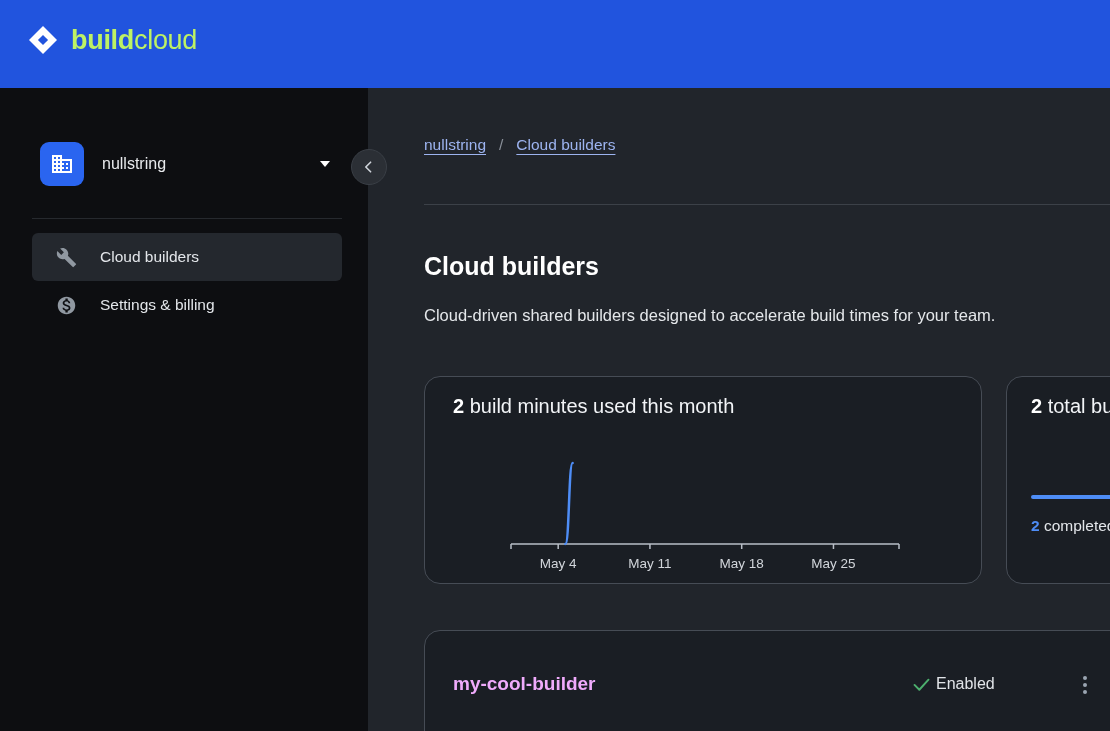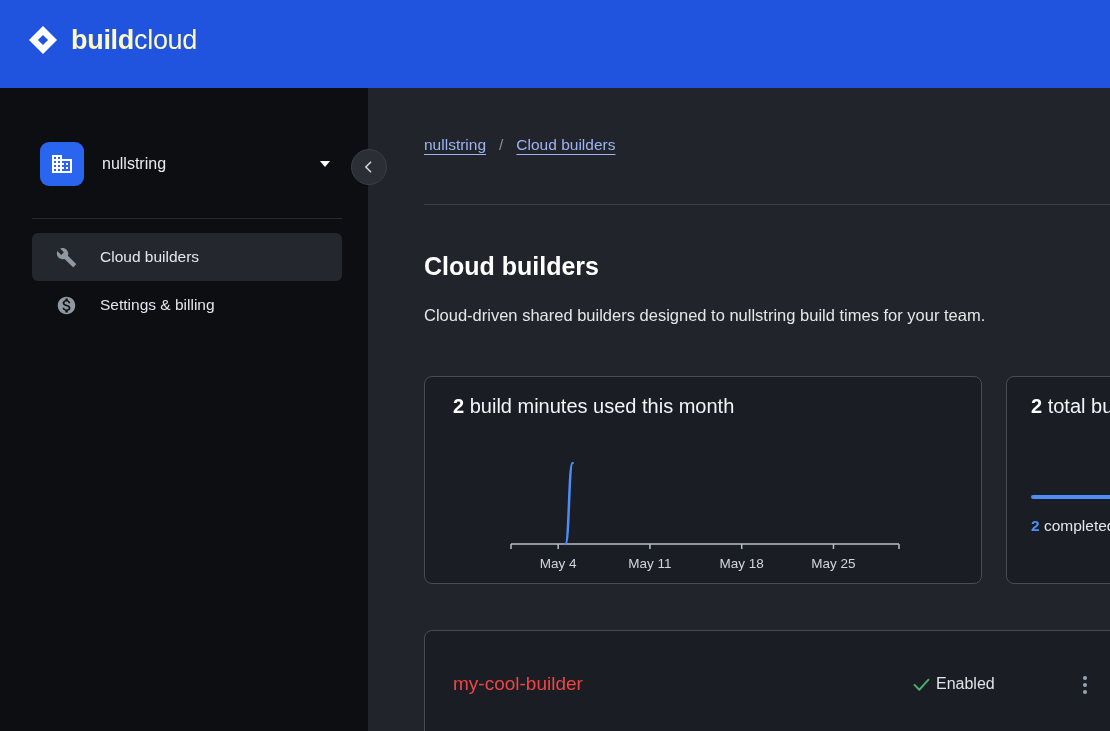--- a/index.html
+++ b/index.html
@@ -4,21 +4,21 @@
 <style>
   * { box-sizing: border-box; margin: 0; padding: 0; }
   html,body { background:#15171a; }
   body { font-family: "Liberation Sans", sans-serif; }
 
   .stage { position:relative; width:1110px; height:731px; overflow:hidden; background:#21252b; }
 
   
   .topbar { position:absolute; top:0; left:0; width:1110px; height:88px; background:#2154de; z-index:3; }
   .brand { position:absolute; left:27px; top:24px; display:flex; align-items:center; gap:12px; cursor:pointer; }
-  .brand-text { color:#fef9c3; font-size:27px; letter-spacing:-0.3px; }
+  .brand-text { color:#bef264; font-size:27px; letter-spacing:-0.3px; }
   .brand-text .b { font-weight:700; }
   .brand-text .l { font-weight:300; }
 
   
   .sidebar { position:absolute; top:88px; left:0; width:368px; height:643px; background:#0d0e11; z-index:2; }
   .org-row { position:absolute; top:52px; left:40px; width:290px; height:48px; display:flex; align-items:center; cursor:pointer; }
   .org-icon { width:44px; height:44px; border-radius:9px; background:#2a65f0; display:flex; align-items:center; justify-content:center; flex:0 0 44px; }
   .org-name { margin-left:18px; color:#e8eaed; font-size:16px; }
   .caret { margin-left:auto; width:0; height:0; border-left:5.5px solid transparent; border-right:5.5px solid transparent; border-top:6.5px solid #ffffff; }
   .side-divider { position:absolute; top:130px; left:32px; width:310px; height:1px; background:#26292e; }
@@ -34,37 +34,37 @@
 
   
   .main { position:absolute; top:88px; left:368px; width:742px; height:643px; background:#21252b; }
   .breadcrumb { position:absolute; top:48px; left:56px; display:flex; align-items:center; gap:13px; font-size:15.5px; }
   .crumb { color:#9db4f0; text-decoration:underline; text-underline-offset:4px; cursor:pointer; }
   .sep { color:#8a9099; }
   .rule { position:absolute; top:116px; left:56px; right:0; height:1px; background:#3c4148; }
   .page-title { position:absolute; top:164px; left:56px; color:#ffffff; font-size:25px; font-weight:700; }
   .page-sub { position:absolute; top:218px; left:56px; color:#e4e7ea; font-size:16.5px; white-space:nowrap; }
 
-  .card { position:absolute; background:#1a1e24; border:1px solid #464c55; border-radius:8px; }
+  .card { position:absolute; background:#1a1e24; border:1px solid #464c55; border-radius:16px; }
   .card-minutes { left:56px; top:288px; width:558px; height:208px; }
   .card-builds  { left:638px; top:288px; width:360px; height:208px; }
   .builder-card { left:56px; top:542px; width:800px; height:190px; }
 
   .card-title { position:absolute; top:18px; left:28px; font-size:20px; color:#f2f4f7; white-space:nowrap; }
   .card-title strong { color:#ffffff; font-weight:700; }
   .card-builds .card-title { left:24px; }
 
   .chart { position:absolute; left:0; top:0; width:556px; height:206px; }
   svg text { font-family:"Liberation Sans", sans-serif; }
 
   .progress { position:absolute; left:24px; top:118px; right:24px; height:4px; border-radius:2px; background:#4e8df6; }
   .completed { position:absolute; left:24px; top:140px; font-size:15.5px; color:#e3e6ea; white-space:nowrap; }
   .completed strong { color:#4e8df6; font-weight:700; }
 
-  .builder-name { position:absolute; left:28px; top:40px; font-size:19px; font-weight:400; color:#ef4444; line-height:26px; }
+  .builder-name { position:absolute; left:28px; top:40px; font-size:19px; font-weight:700; color:#f0abfc; line-height:26px; }
   .status { position:absolute; left:486px; top:41px; display:flex; align-items:center; gap:4px; color:#e1e4e8; font-size:16px; line-height:24px; }
   .status svg { width:21px; height:21px; stroke:#4caf6d; stroke-width:2.2; fill:none; stroke-linecap:round; stroke-linejoin:round; }
   .kebab { position:absolute; left:646px; top:40px; width:28px; height:28px; background:transparent; border:none; cursor:pointer;
     display:flex; flex-direction:column; align-items:center; justify-content:center; gap:3px; }
   .kebab .dot { width:4px; height:4px; border-radius:50%; background:#9aa5b1; }
 </style>
 </head>
 <body>
 
 <div class="stage">
@@ -116,21 +116,21 @@
 
     <div class="breadcrumb">
       <a class="crumb">nullstring</a>
       <span class="sep">/</span>
       <a class="crumb">Cloud builders</a>
     </div>
 
     <div class="rule"></div>
 
     <h1 class="page-title">Cloud builders</h1>
-    <p class="page-sub">Cloud-driven shared builders designed to nullstring build times for your team.</p>
+    <p class="page-sub">Cloud-driven shared builders designed to accelerate build times for your team.</p>
 
     <section class="card card-minutes">
       <div class="card-title"><strong>2</strong> <span>build minutes used this month</span></div>
       <svg id="chart-svg" class="chart" viewBox="0 0 556 206">
           <line x1="86" y1="167" x2="474" y2="167" stroke="#b9bfc7" stroke-width="1.5"></line>
           <line x1="86" y1="167" x2="86" y2="172" stroke="#b9bfc7" stroke-width="1.5"></line>
           <line x1="474" y1="167" x2="474" y2="172" stroke="#b9bfc7" stroke-width="1.5"></line>
           <line x1="133.1891891891892" y1="167" x2="133.1891891891892" y2="172" stroke="#b9bfc7" stroke-width="1.5"></line>
           <text x="133.1891891891892" y="191" fill="#d2d6db" font-size="13.5" text-anchor="middle">May 4</text>
           <line x1="224.94594594594594" y1="167" x2="224.94594594594594" y2="172" stroke="#b9bfc7" stroke-width="1.5"></line>

